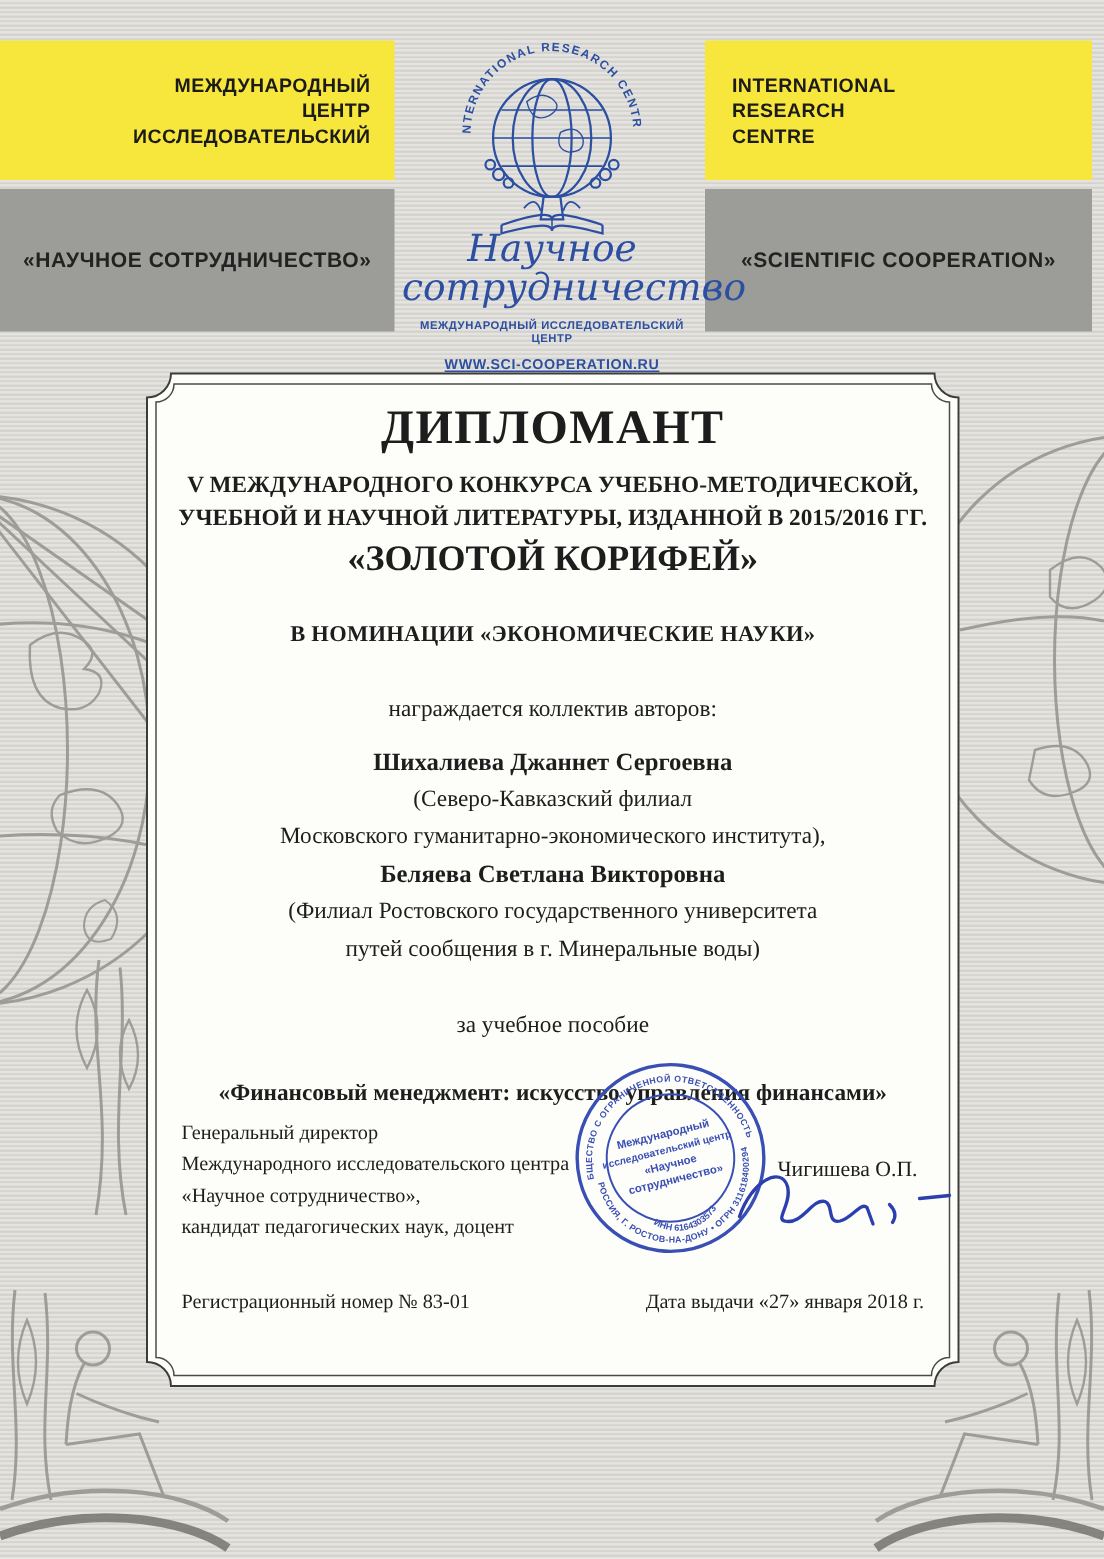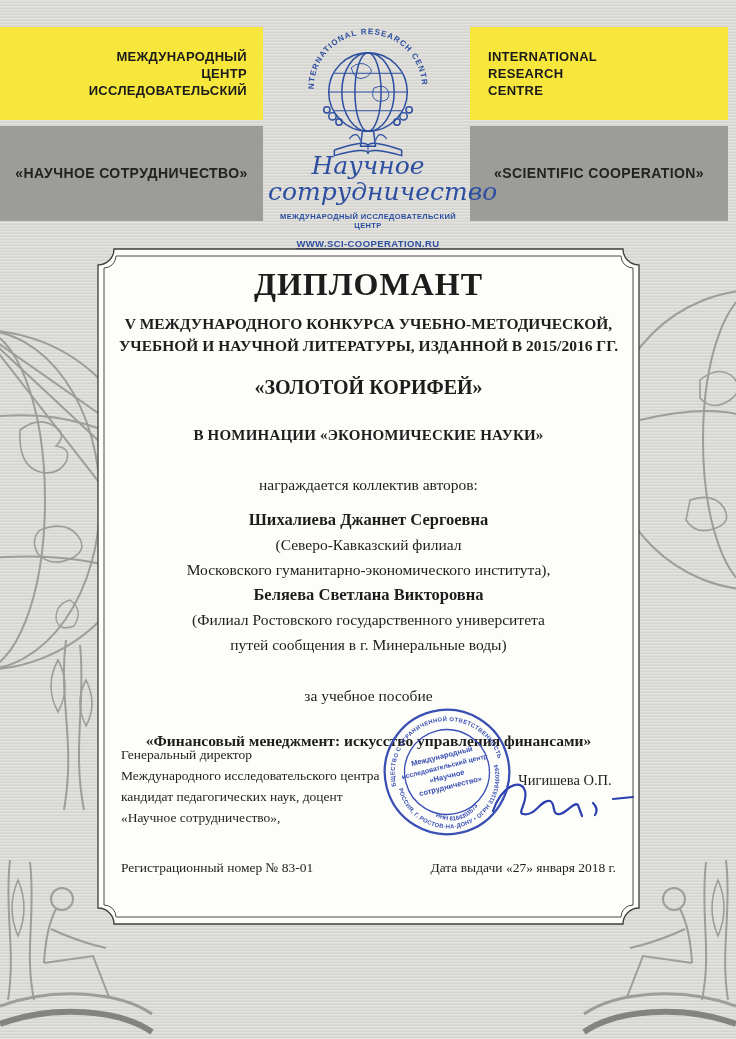--- a/index.html
+++ b/index.html
@@ -28,21 +28,21 @@
   .emblem-script{font-family:"DejaVu Serif", serif;font-style:italic;font-size:25px;line-height:1.05;}
   .emblem-script.l1{margin-top:-12px;}
   .emblem-caption{font-family:"Liberation Sans", sans-serif;font-weight:bold;font-size:7.5px;letter-spacing:.4px;margin-top:6px;}
   .emblem-url{font-family:"Liberation Sans", sans-serif;font-weight:bold;font-size:9.5px;letter-spacing:.4px;margin-top:8px;text-decoration:underline;}
   
   .panel{position:absolute;left:97px;top:248px;width:543px;height:677px;}
   .panel-frame{position:absolute;left:0;top:0;}
   .panel-content{position:absolute;left:0;top:0;width:100%;height:100%;text-align:center;}
   .doc-title{font-size:32px;font-weight:bold;letter-spacing:1px;margin-top:18px;}
   .doc-sub{font-size:15.5px;font-weight:bold;line-height:1.4;margin-top:10px;}
-  .doc-award{font-size:20px;font-weight:bold;margin-top:20px;}
+  .doc-award{font-size:24px;font-weight:bold;margin-top:4px;}
   .doc-nomination{font-size:15px;font-weight:bold;margin-top:28px;letter-spacing:.2px;}
   .doc-awardedto{font-size:15.5px;margin-top:32px;}
   .authors{margin-top:13px;font-size:15.5px;line-height:25px;}
   .author-name{font-weight:bold;font-size:16.5px;}
   .doc-forwork{font-size:15.5px;margin-top:30px;}
   .doc-worktitle{font-size:15.5px;font-weight:bold;margin-top:27px;}
   .sig-left{position:absolute;left:24px;top:497px;text-align:left;font-size:13.5px;line-height:1.55;}
   .sig-name{position:absolute;left:398px;top:524px;width:140px;text-align:center;font-size:14.5px;}
   .sig-scribble{position:absolute;left:392px;top:523px;}
   .stamp-wrap{position:absolute;left:284px;top:458px;width:132px;height:132px;transform:rotate(-14deg);}
@@ -184,22 +184,22 @@
         <div>(Филиал Ростовского государственного университета</div>
         <div>путей сообщения в г. Минеральные воды)</div>
       </div>
 
       <div class="doc-forwork">за учебное пособие</div>
       <div class="doc-worktitle">«Финансовый менеджмент: искусство управления финансами»</div>
 
       <div class="sig-left">
         <div>Генеральный директор</div>
         <div>Международного исследовательского центра</div>
+        <div>«Научное сотрудничество»,</div>
         <div>кандидат педагогических наук, доцент</div>
-        <div>«Научное сотрудничество»,</div>
       </div>
 
       <div class="stamp-wrap">
         <svg width="132" height="132" viewBox="0 0 140 140">
           <defs>
             <path id="stArcTop" d="M 14 72 A 56 56 0 0 1 126 72"></path>
             <path id="stArcBottom" d="M 16 76 A 54 54 0 0 0 124 76"></path>
             <path id="stArcInn" d="M 38 90 A 32 32 0 0 0 102 90"></path>
           </defs>
           <g stroke="#3a4fb4" fill="none">

